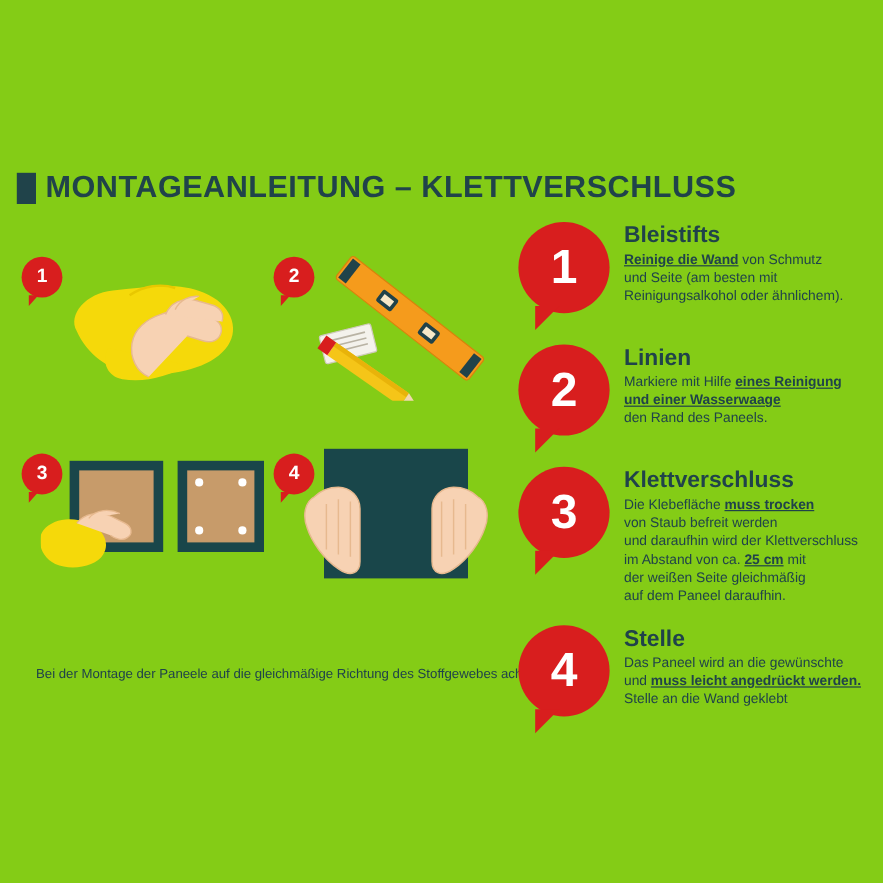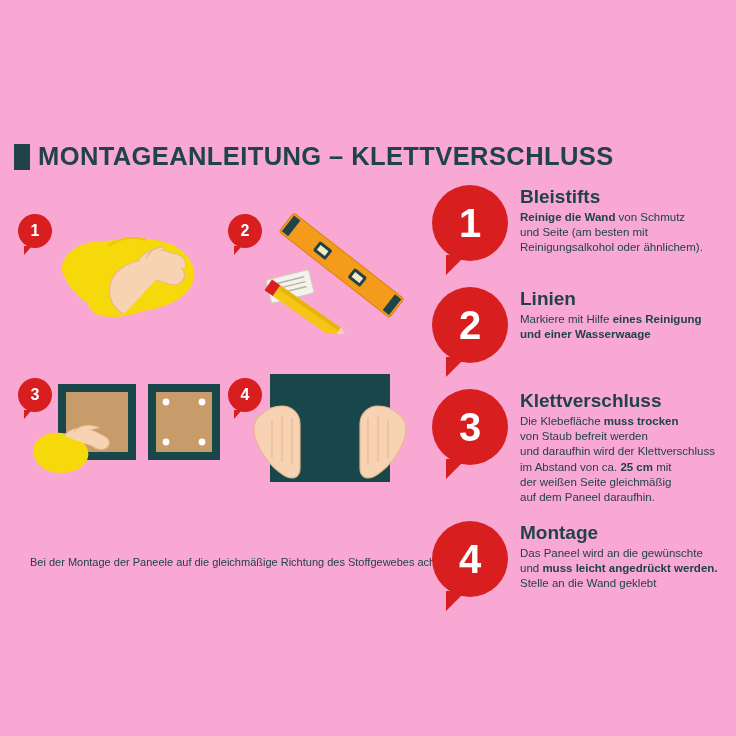--- a/index.html
+++ b/index.html
@@ -10,21 +10,21 @@
     width: 736px;
     height: 736px;
     background: #ffffff;
     font-family: "Liberation Sans", sans-serif;
     overflow: hidden;
   }
   #root {
     position: relative;
     width: 736px;
     height: 736px;
-    background: #f9a8d4;
+    background: #84cc16;
   }
 
   
   .title-row {
     position: absolute;
     left: 14px;
     top: 142px;
     display: flex;
     align-items: center;
   }
@@ -136,21 +136,21 @@
     line-height: 1.1;
     margin-bottom: 2px;
     font-family: "Liberation Sans", sans-serif;
   }
   .step-text {
     font-size: 11.5px;
     color: #20434a;
     line-height: 1.33;
     font-family: "Liberation Sans", sans-serif;
   }
-  .step-text b { font-weight: bold; }
+  .step-text b { font-weight: bold; text-decoration: underline; }
 </style>
 </head>
 <body>
 
 <div id="root">
 
   <div class="title-row">
     <div class="title-bar"></div>
     <div class="title-text">MONTAGEANLEITUNG – KLETTVERSCHLUSS</div>
   </div>
@@ -270,20 +270,21 @@
 
     <div class="step">
       <div class="step-bubble">
         <span>2</span>
       </div>
       <div class="step-body">
         <div class="step-title">Linien</div>
         <div class="step-text">
             <div><span>Markiere mit Hilfe </span><b>eines Reinigung</b></div>
             <div><b>und einer Wasserwaage</b></div>
+            <div><span>den Rand des Paneels.</span></div>
           </div>
       </div>
     </div>
 
     <div class="step" style="min-height:126px;">
       <div class="step-bubble">
         <span>3</span>
       </div>
       <div class="step-body">
         <div class="step-title">Klettverschluss</div>
@@ -296,21 +297,21 @@
             <div><span>auf dem Paneel daraufhin.</span></div>
           </div>
       </div>
     </div>
 
     <div class="step">
       <div class="step-bubble">
         <span>4</span>
       </div>
       <div class="step-body">
-        <div class="step-title">Montage</div>
+        <div class="step-title">Stelle</div>
         <div class="step-text">
             <div><span>Das Paneel wird an die gewünschte</span></div>
             <div><span>und </span><b>muss leicht angedrückt werden.</b></div>
             <div><span>Stelle an die Wand geklebt</span></div>
           </div>
       </div>
     </div>
 
   </div>
 </div>

